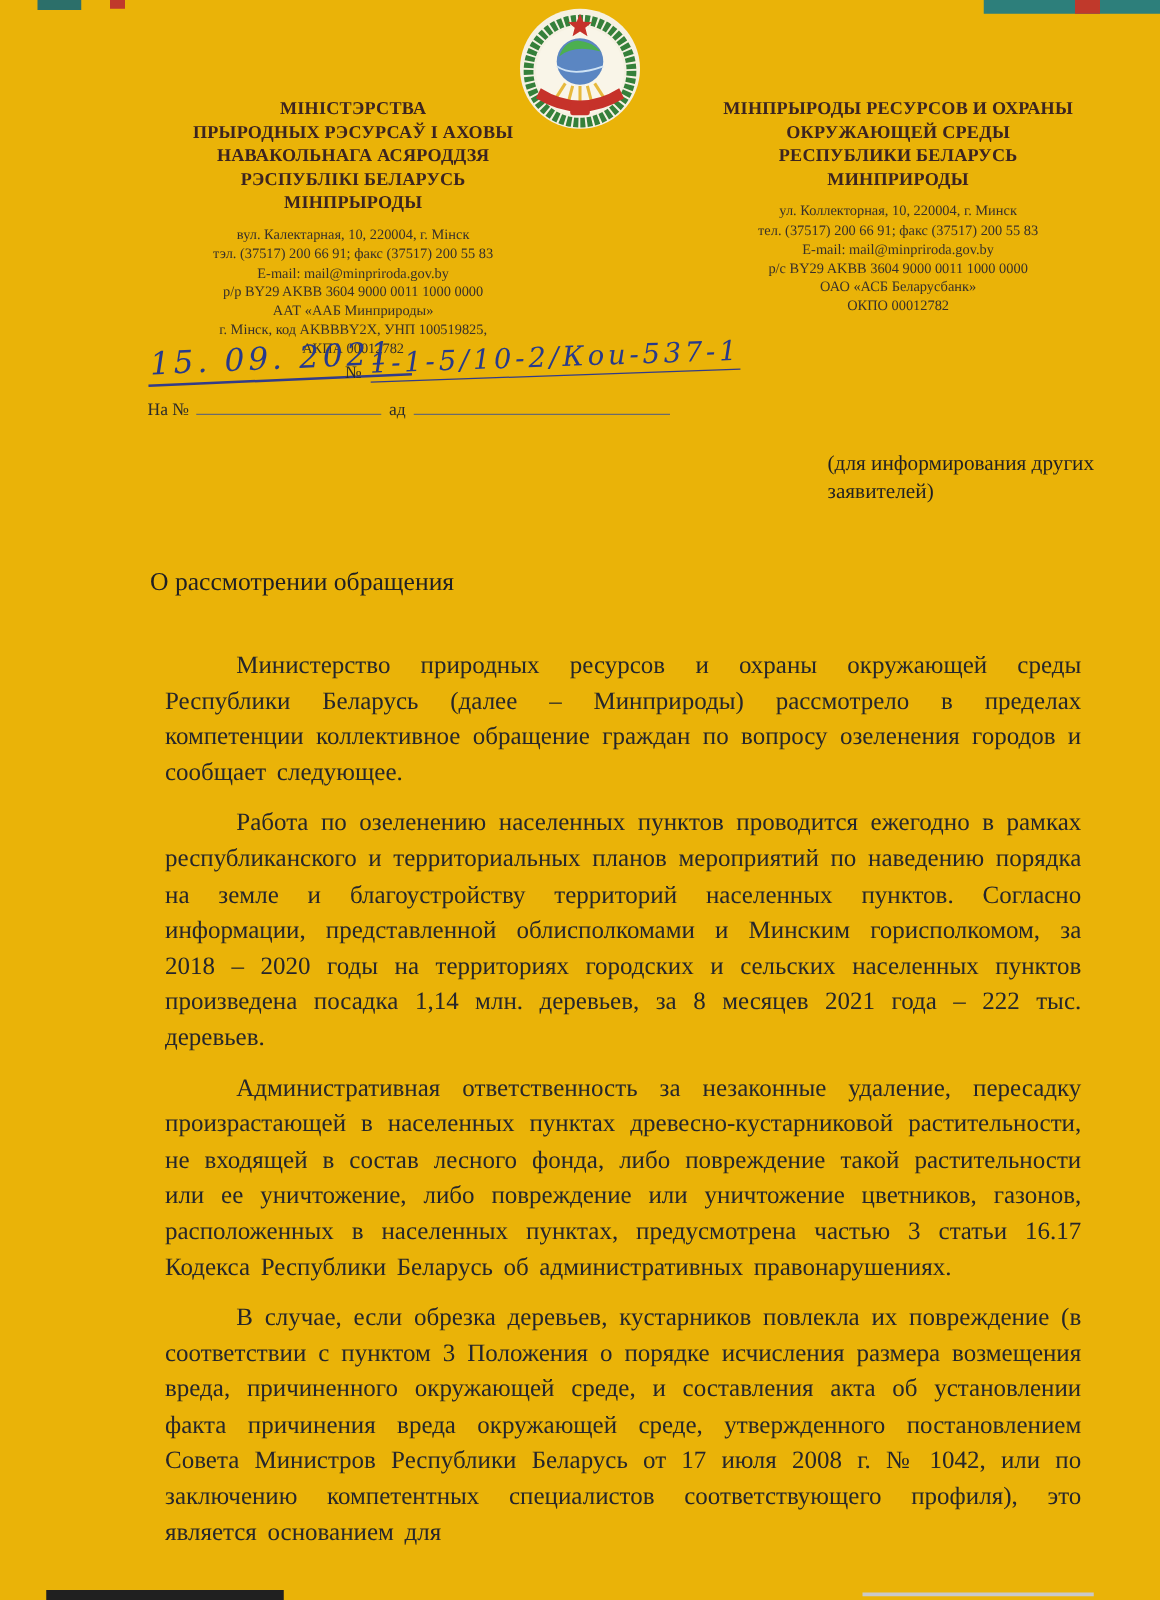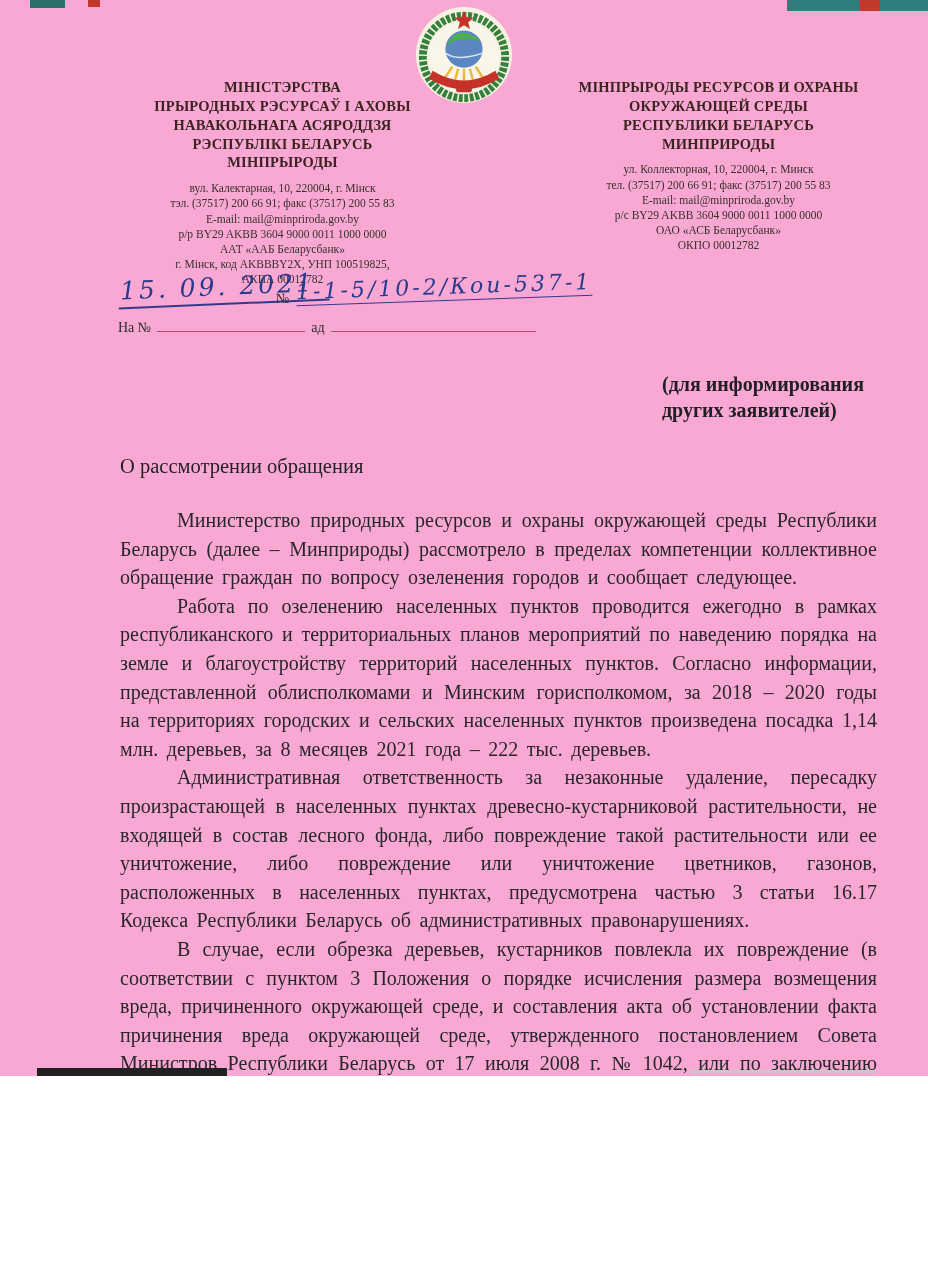--- a/index.html
+++ b/index.html
@@ -1,22 +1,22 @@
 <!DOCTYPE html>
 <html><head>
 <meta charset="utf-8">
 <style>
   html, body { margin: 0; padding: 0; }
   body { background: #ffffff; }
 
   .page {
     position: relative;
     width: 928px;
-    height: 1076px;
-    background: #f9a8d4;
+    height: 1280px;
+    background: #eab308;
     overflow: hidden;
     font-family: "Liberation Serif", serif;
   }
 
   
   .artifact { position: absolute; }
   .a-tl1 { left: 30px;  top: 0; width: 35px;  height: 8px;  background: #2c6f6a; }
   .a-tl2 { left: 88px;  top: 0; width: 12px;  height: 7px;  background: #c0392b; }
   .a-tr1 { left: 787px; top: 0; width: 141px; height: 11px; background: #2d7f7b; }
   .a-tr2 { left: 860px; top: 0; width: 20px;  height: 11px; background: #c0392b; }
@@ -94,44 +94,43 @@
     height: 13px;
     vertical-align: baseline;
     margin: 0 6px;
   }
   .blank-1 { width: 148px; }
   .blank-2 { width: 205px; }
 
   
   .annotation {
     position: absolute;
-    top: 371px; left: 662px;
+    top: 360px; left: 662px;
     width: 228px;
-    font-size: 20px;
+    font-size: 17px;
     line-height: 1.32;
     color: #1f1f24;
-    font-weight: bold;
   }
   .subject {
     position: absolute;
     top: 455px; left: 120px;
     font-size: 20.5px;
     color: #1f1f24;
   }
   .body-text {
     position: absolute;
     top: 506px; left: 120px;
     width: 757px;
     font-size: 20px;
     line-height: 1.43;
     text-align: justify;
     color: #26262b;
     word-spacing: 3.5px;
   }
-  .body-text p { margin: 0; text-indent: 57px; }
+  .body-text p { margin: 12px; text-indent: 57px; }
 </style>
 </head>
 <body>
 
 <div class="page">
 
   <div class="artifact a-tl1"></div>
   <div class="artifact a-tl2"></div>
   <div class="artifact a-tr1"></div>
   <div class="artifact a-tr2"></div>
@@ -167,21 +166,21 @@
         <div>ПРЫРОДНЫХ РЭСУРСАЎ І АХОВЫ</div>
         <div>НАВАКОЛЬНАГА АСЯРОДДЗЯ</div>
         <div>РЭСПУБЛІКІ БЕЛАРУСЬ</div>
         <div>МІНПРЫРОДЫ</div>
       </div>
       <div class="lh-addr">
         <div>вул. Калектарная, 10, 220004, г. Мінск</div>
         <div>тэл. (37517) 200 66 91; факс (37517) 200 55 83</div>
         <div>E-mail: mail@minpriroda.gov.by</div>
         <div>р/р BY29 AKBB 3604 9000 0011 1000 0000</div>
-        <div>ААТ «ААБ Беларусбанк»</div>
+        <div>ААТ «ААБ Минприроды»</div>
         <div>г. Мінск, код AKBBBY2X, УНП 100519825,</div>
         <div>АКПА 00012782</div>
       </div>
     </div>
 
     <div class="lh-col">
       <div class="lh-title">
         <div>МІНПРЫРОДЫ РЕСУРСОВ И ОХРАНЫ</div>
         <div>ОКРУЖАЮЩЕЙ СРЕДЫ</div>
         <div>РЕСПУБЛИКИ БЕЛАРУСЬ</div>

